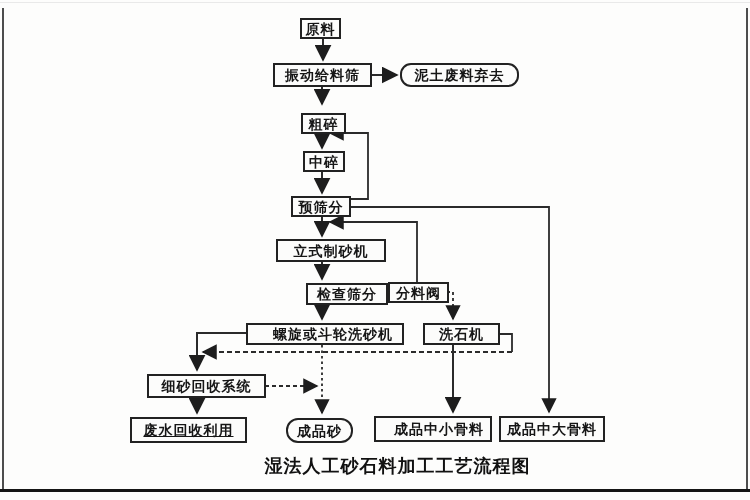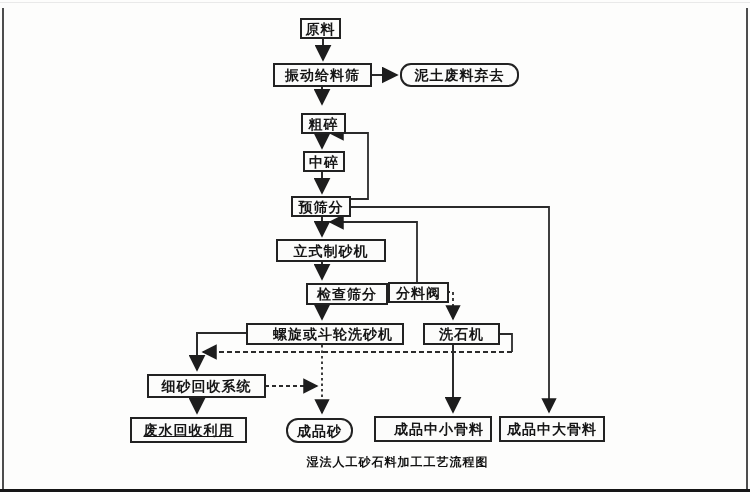--- a/index.html
+++ b/index.html
@@ -26,21 +26,21 @@
     font-weight:700;
     font-size:14px;
     letter-spacing:1px;
     white-space:nowrap;
     line-height:1;
   }
   .diagram-title{
     position:absolute;
     left:225px;top:454px;width:345px;
     text-align:center;
-    font-size:12px;
+    font-size:18px;
     font-weight:800;
     letter-spacing:1px;
     color:#111111;
   }
 </style>
 </head>
 <body>
 
 <div class="page">
 

